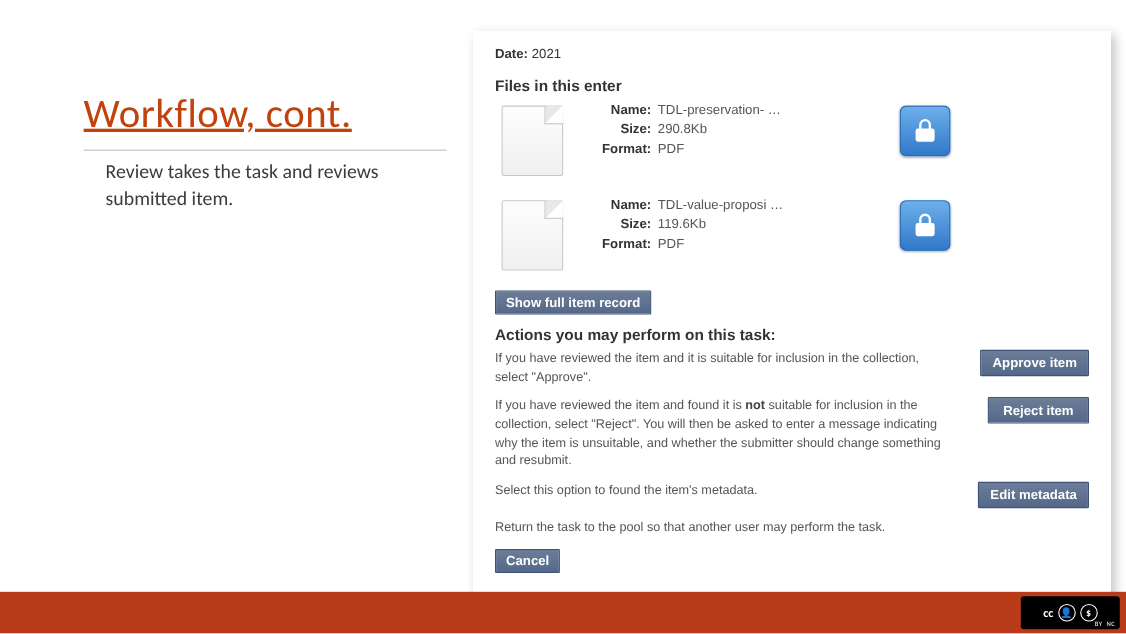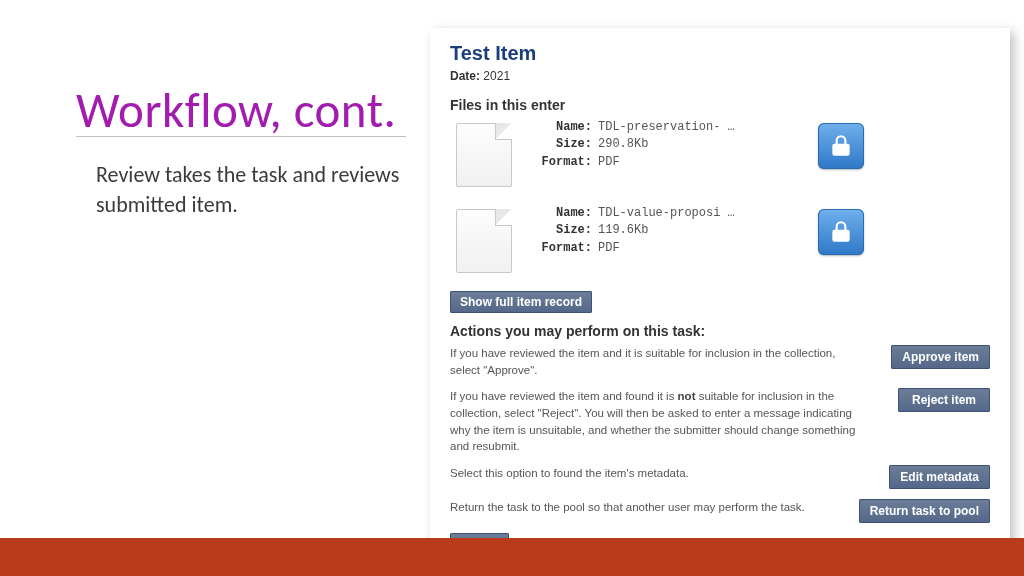--- a/index.html
+++ b/index.html
@@ -1,37 +1,37 @@
 <!DOCTYPE html>
 <html><head>
 <meta charset="utf-8">
 <style>
   * { box-sizing: border-box; margin: 0; padding: 0; }
   html, body { width: 1024px; height: 576px; font-family: "Segoe UI", Calibri, Arial, sans-serif; background: #fff; overflow: hidden; position: relative; }
   .slide { position: relative; width: 1024px; height: 576px; }
-  .slide-title { position: absolute; left: 76px; top: 80px; font-size: 49px; font-weight: 300; color: #a21caf; letter-spacing: 0.5px; }
+  .slide-title { position: absolute; left: 76px; top: 80px; font-size: 37px; font-weight: 300; color: #c2410c; letter-spacing: 0.5px; text-decoration: underline; }
   .title-rule { position: absolute; left: 76px; top: 136px; width: 330px; height: 1px; background: #bfbfbf; }
-  .body-text { position: absolute; left: 96px; top: 160px; width: 310px; font-size: 22px; color: #3b3b3b; line-height: 1.35; }
+  .body-text { position: absolute; left: 96px; top: 144px; width: 310px; font-size: 18px; color: #3b3b3b; line-height: 1.35; }
   .body-text p { margin-bottom: 14px; }
   .bottom-bar { position: absolute; left: 0; bottom: 0; width: 1024px; height: 38px; background: #b83c1a; }
   .license { position: absolute; right: 6px; bottom: 4px; width: 90px; height: 30px; background: #000; border-radius: 3px; display: flex; align-items: center; justify-content: center; gap: 4px; }
   .license .cc { color: #fff; font-size: 11px; font-weight: bold; letter-spacing: 0px; }
   .license .circ { width: 16px; height: 16px; border: 1.5px solid #fff; border-radius: 50%; display:flex; align-items:center; justify-content:center; color:#fff; font-size:9px; font-weight:bold; }
   .license .lab { position:absolute; right:4px; bottom:1px; font-size:6px; color:#fff; letter-spacing:0.5px;}
   
   .panel { position: absolute; left: 430px; top: 28px; width: 580px; height: 536px; background: #fff; box-shadow: 4px 4px 10px rgba(0,0,0,0.25); padding: 14px 20px 10px 20px; font-family: Arial, Helvetica, sans-serif; font-size: 12px; color: #333; }
   .panel h1 { font-size: 20px; color: #1c3f7c; font-weight: bold; margin-bottom: 4px; }
   .panel .date { font-size: 12px; color: #333; margin-bottom: 14px; }
   .panel .date b { font-weight: bold; }
   .panel h2 { font-size: 14px; color: #333; font-weight: bold; margin-bottom: 6px; }
   .file-row { display: flex; align-items: flex-start; margin-bottom: 18px; min-height: 66px; }
   .file-icon { width: 56px; height: 64px; margin: 4px 28px 0 6px; position: relative; border: 1px solid #c8c8c8; border-radius: 2px; background: linear-gradient(#fdfdfd,#f0f0f0); }
   .file-icon::before { content:""; position:absolute; top:-1px; right:-1px; width:16px; height:16px; background: linear-gradient(135deg,#e8e8e8 50%, #fff 50%); border-left:1px solid #c8c8c8; border-bottom:1px solid #c8c8c8; }
   .file-meta { width: 260px; font-size: 12px; line-height: 1.45; color:#333; }
-  .file-meta .row { display:flex;font-family:Liberation Mono, monospace; }
+  .file-meta .row { display:flex; }
   .file-meta .lbl { width: 52px; text-align: right; font-weight: bold; margin-right: 6px; }
   .file-meta .val { color:#555; }
   .lock { width: 46px; height: 46px; margin-left: 18px; margin-top: 4px; border-radius: 6px; background: linear-gradient(#6fb0ec,#2f77c8); box-shadow: inset 0 0 0 1px #2a6bb5, 0 1px 2px rgba(0,0,0,0.3); display:flex; align-items:center; justify-content:center; }
   .lock svg { width:26px; height:26px; }
   .btn { display:inline-block; background: linear-gradient(#6b7d97,#55688a); color:#fff; border:1px solid #3e5275; padding: 4px 10px; font-size: 12px; font-family: Arial; font-weight: bold; cursor:pointer; border-radius:1px;text-align:center; }
   .btn.small { font-weight: bold; padding: 3px 9px; }
   .actions-title { font-size: 14px; font-weight: bold; margin: 8px 0 6px 0; }
   .action-row { display:flex; align-items:flex-start; margin-bottom: 10px; gap: 28px; }
   .action-text { flex: 1; font-size: 11.5px; line-height: 1.45; color:#555; padding-right: 4px; }
   .action-text b { font-weight: bold; color:#444; }
@@ -42,21 +42,20 @@
 <body>
 
 <div class="slide">
   <div class="slide-title">Workflow, cont.</div>
   <div class="title-rule"></div>
   <div class="body-text">
     <p>Review takes the task and reviews submitted item.</p>
   </div>
 
   <div class="panel">
-    <h1>Test Item</h1>
     <div class="date">
       <b>Date:</b>
       <span>2021</span>
     </div>
 
     <h2>Files in this enter</h2>
 
     <div class="file-row">
       <div class="file-icon"></div>
       <div class="file-meta">
@@ -127,22 +126,27 @@
       <div class="action-text">
         <span>Select this option to found the item's metadata.</span><b></b><span></span>
       </div>
       <span class="btn action-btn">Edit metadata</span>
     </div>
 
     <div class="action-row">
       <div class="action-text">
         <span>Return the task to the pool so that another user may perform the task.</span><b></b><span></span>
       </div>
-      <span class="btn action-btn">Return task to pool</span>
     </div>
 
     <div>
       <span class="btn small">Cancel</span>
     </div>
   </div>
 
   <div class="bottom-bar"></div>
+  <div class="license">
+    <span class="cc">cc</span>
+    <span class="circ">👤</span>
+    <span class="circ">$</span>
+    <span class="lab"><span>BY</span>&nbsp;&nbsp;<span>NC</span></span>
+  </div>
 </div>
 
 </body></html>

